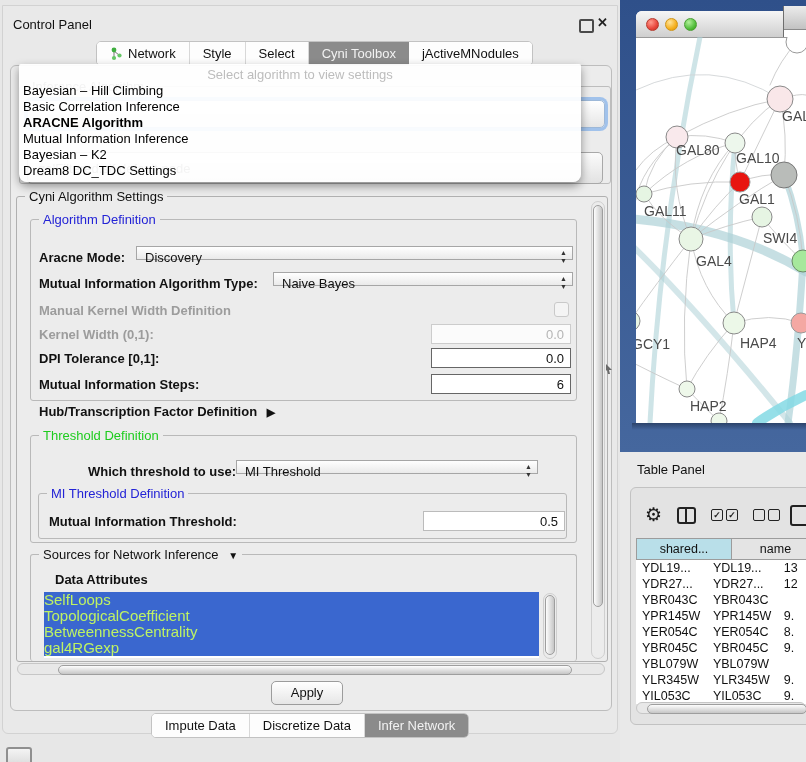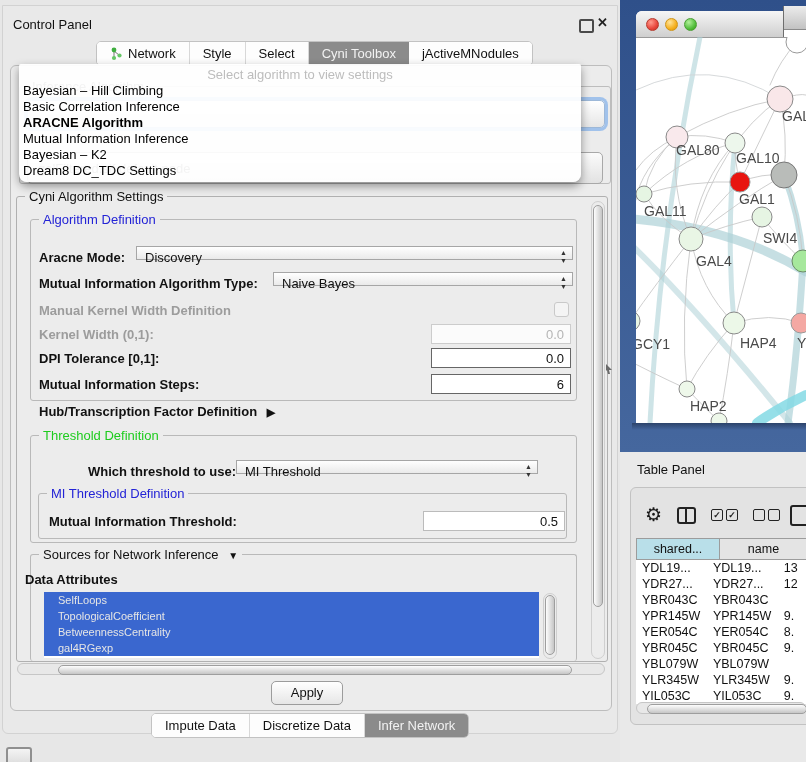--- a/index.html
+++ b/index.html
@@ -41,21 +41,21 @@
          font-size:13px;line-height:22px;padding-left:8px;box-sizing:border-box;}
   .combo .arrows{position:absolute;right:5px;top:2px;font-size:7px;line-height:8px;color:#333;text-align:center;}
   .field{position:absolute;height:20px;background:#fff;font-size:13px;line-height:20px;text-align:right;padding-right:6px;box-sizing:border-box;}
   .field.dark{border:1px solid #666;}
   .field.lite{border:1px solid #bbb;}
   .field.dis{border:1px solid #ccc;background:#fbfbfb;color:#b5b5b5;}
   .chk{position:absolute;width:13px;height:13px;border:1px solid #c9c9c9;border-radius:3px;background:#f4f4f4;}
   .expander{position:absolute;font-size:13px;font-weight:bold;color:#111;white-space:nowrap;}
   .tri{font-size:11px;margin-left:6px;}
   .attr-list{left:41px;top:586px;width:495px;height:66px;background:#fff;overflow:hidden;}
-  .attr-item{height:16px;line-height:16px;font-size:11px;color:#e5e5e5;background:var(--list_selection);padding-left:14px;white-space:nowrap;}
+  .attr-item{height:16px;line-height:16px;font-size:15px;color:#bef264;background:var(--list_selection);padding-left:0;white-space:nowrap;}
   .vscroll{position:absolute;width:12px;background:#ececec;border:1px solid #cfcfcf;border-radius:7px;}
   .vthumb{position:absolute;left:1px;width:8px;background:linear-gradient(90deg,#fdfdfd,#c6c6c6);border:1px solid #9e9e9e;border-radius:6px;}
   .hscroll{position:absolute;height:12px;background:#e8e8e8;border:1px solid #c6c6c6;border-radius:7px;box-sizing:border-box;}
   .hthumb{position:absolute;top:1px;height:8px;background:linear-gradient(#fdfdfd,#c6c6c6);border:1px solid #9e9e9e;border-radius:6px;}
   .apply{left:268px;top:675px;width:70px;height:22px;border:1px solid #9c9c9c;border-radius:5px;
          background:linear-gradient(#ffffff,#e6e6e6);font-size:13px;text-align:center;line-height:22px;}
   .mini-btn{left:6px;top:747px;width:22px;height:18px;border:2px solid #8f8f8f;border-radius:3px;background:linear-gradient(#f4f4f4,#d8d8d8);}
   
   .blue-area{left:620px;top:0;width:186px;height:452px;background:linear-gradient(#2f508a,#45679e);}
   .net-window{left:636px;top:11px;width:170px;height:412px;background:#fff;border-radius:6px 0 0 0;}
@@ -188,21 +188,21 @@
   </div>
   <div class="lbl abs" style="left:46px;top:508px;">Mutual Information Threshold:</div>
   <div class="field lite abs" style="left:420px;top:505px;width:142px;">0.5</div>
 
   <div class="abs grp" style="left:27px;top:548px;width:545px;height:106px;border-bottom:none;">
     <span class="group-title">
       <span>Sources for Network Inference</span>
       <span class="tri" style="font-size:10px;">▼</span>
     </span>
   </div>
-  <div class="lbl abs" style="left:22px;top:566px;">Data Attributes</div>
+  <div class="lbl abs" style="left:52px;top:566px;">Data Attributes</div>
   <div class="abs attr-list" id="attr-list">
       <div class="attr-item">SelfLoops</div>
       <div class="attr-item">TopologicalCoefficient</div>
       <div class="attr-item">BetweennessCentrality</div>
       <div class="attr-item">gal4RGexp</div>
     </div>
   <div class="vscroll abs" style="left:540px;top:587px;height:64px;">
     <div class="vthumb" style="top:1px;height:58px;"></div>
   </div>
 
@@ -320,21 +320,21 @@
     <span class="cb">✓</span>
       <span class="cb">✓</span>
   </span>
   <span class="cbpair">
     <span class="cb"></span>
       <span class="cb"></span>
   </span>
 </div>
 <div class="fx-icon"></div>
 <div class="abs thead" id="table-head">
-    <div class="th sel" style="width: 84px; text-align: center;">shared...</div>
+    <div class="th sel" style="width: 96px; text-align: center;">shared...</div>
     <div class="th" style="width: 88px;">name</div>
     <div class="th sel" style="width: 30px;"></div>
   </div>
 <div class="abs tbody" id="table-body">
     <div class="trow">
       <div class="td" style="width: 76px;">YDL19...</div>
       <div class="td" style="width: 76px;">YDL19...</div>
       <div class="td" style="width: 30px;">13</div>
     </div>
     <div class="trow">

